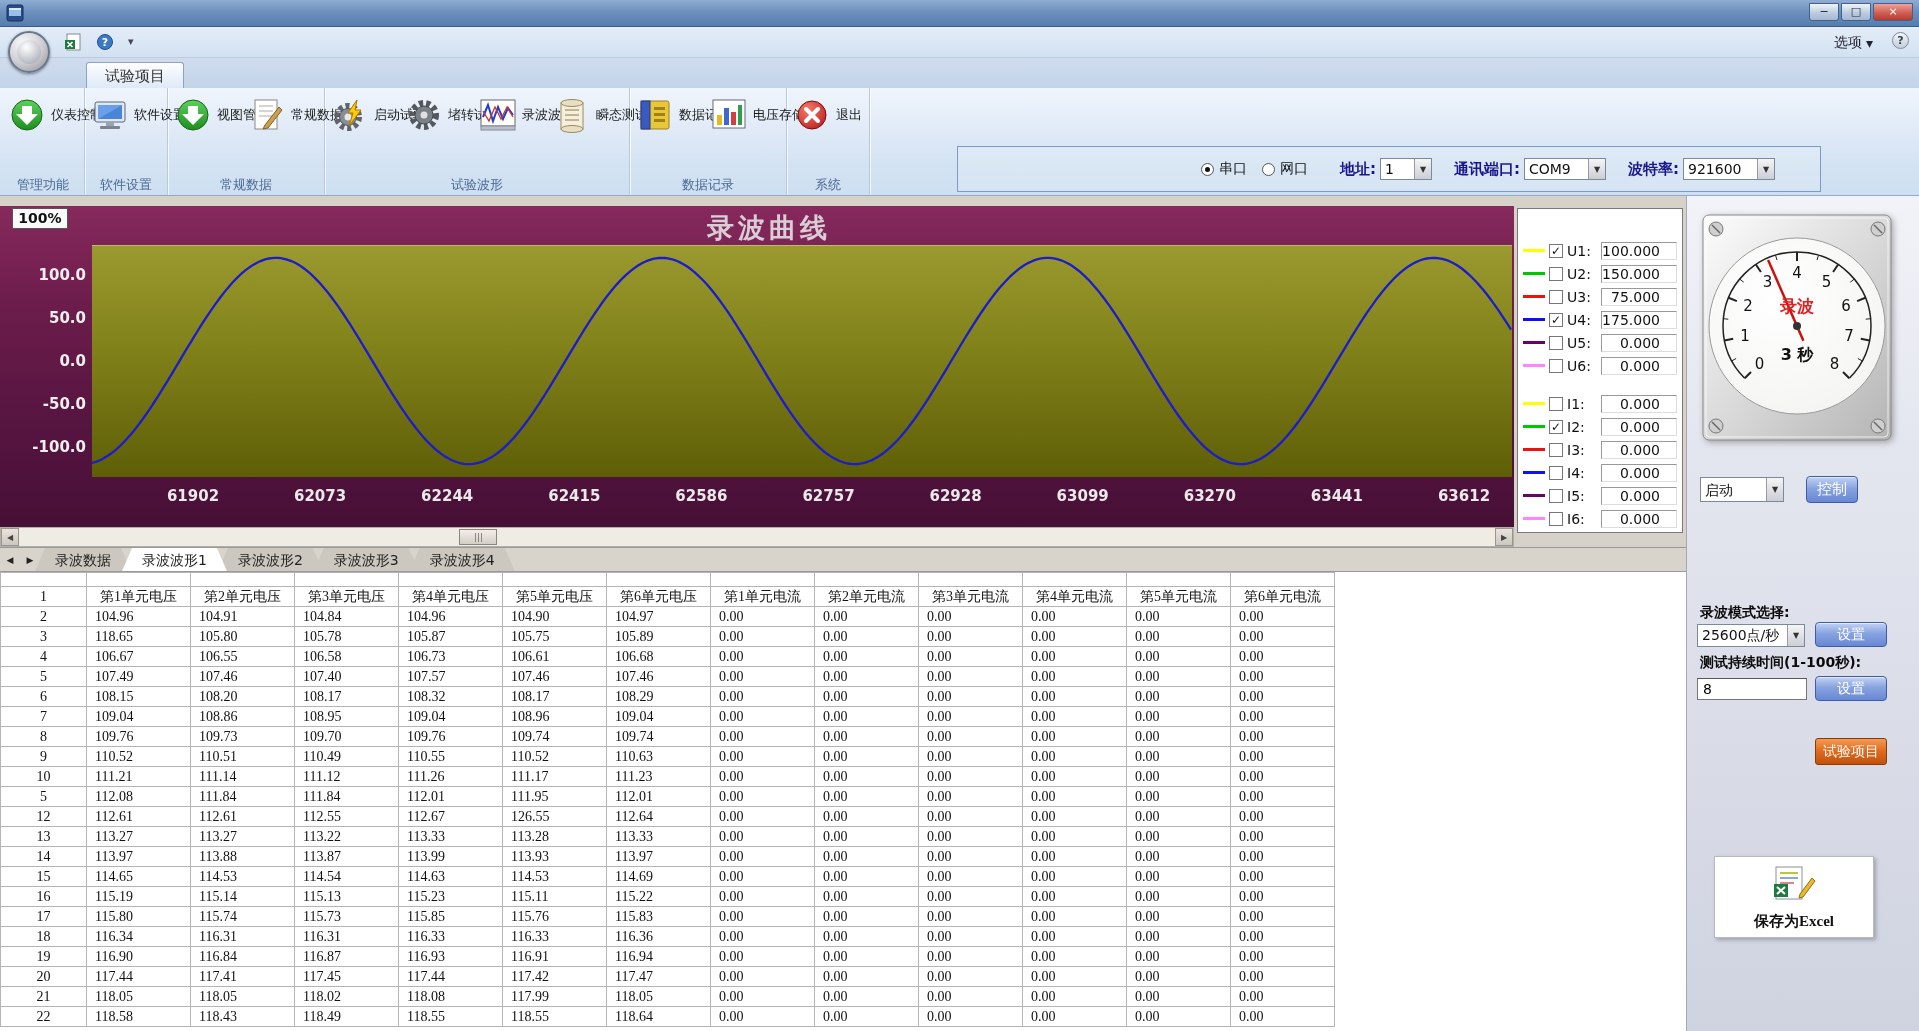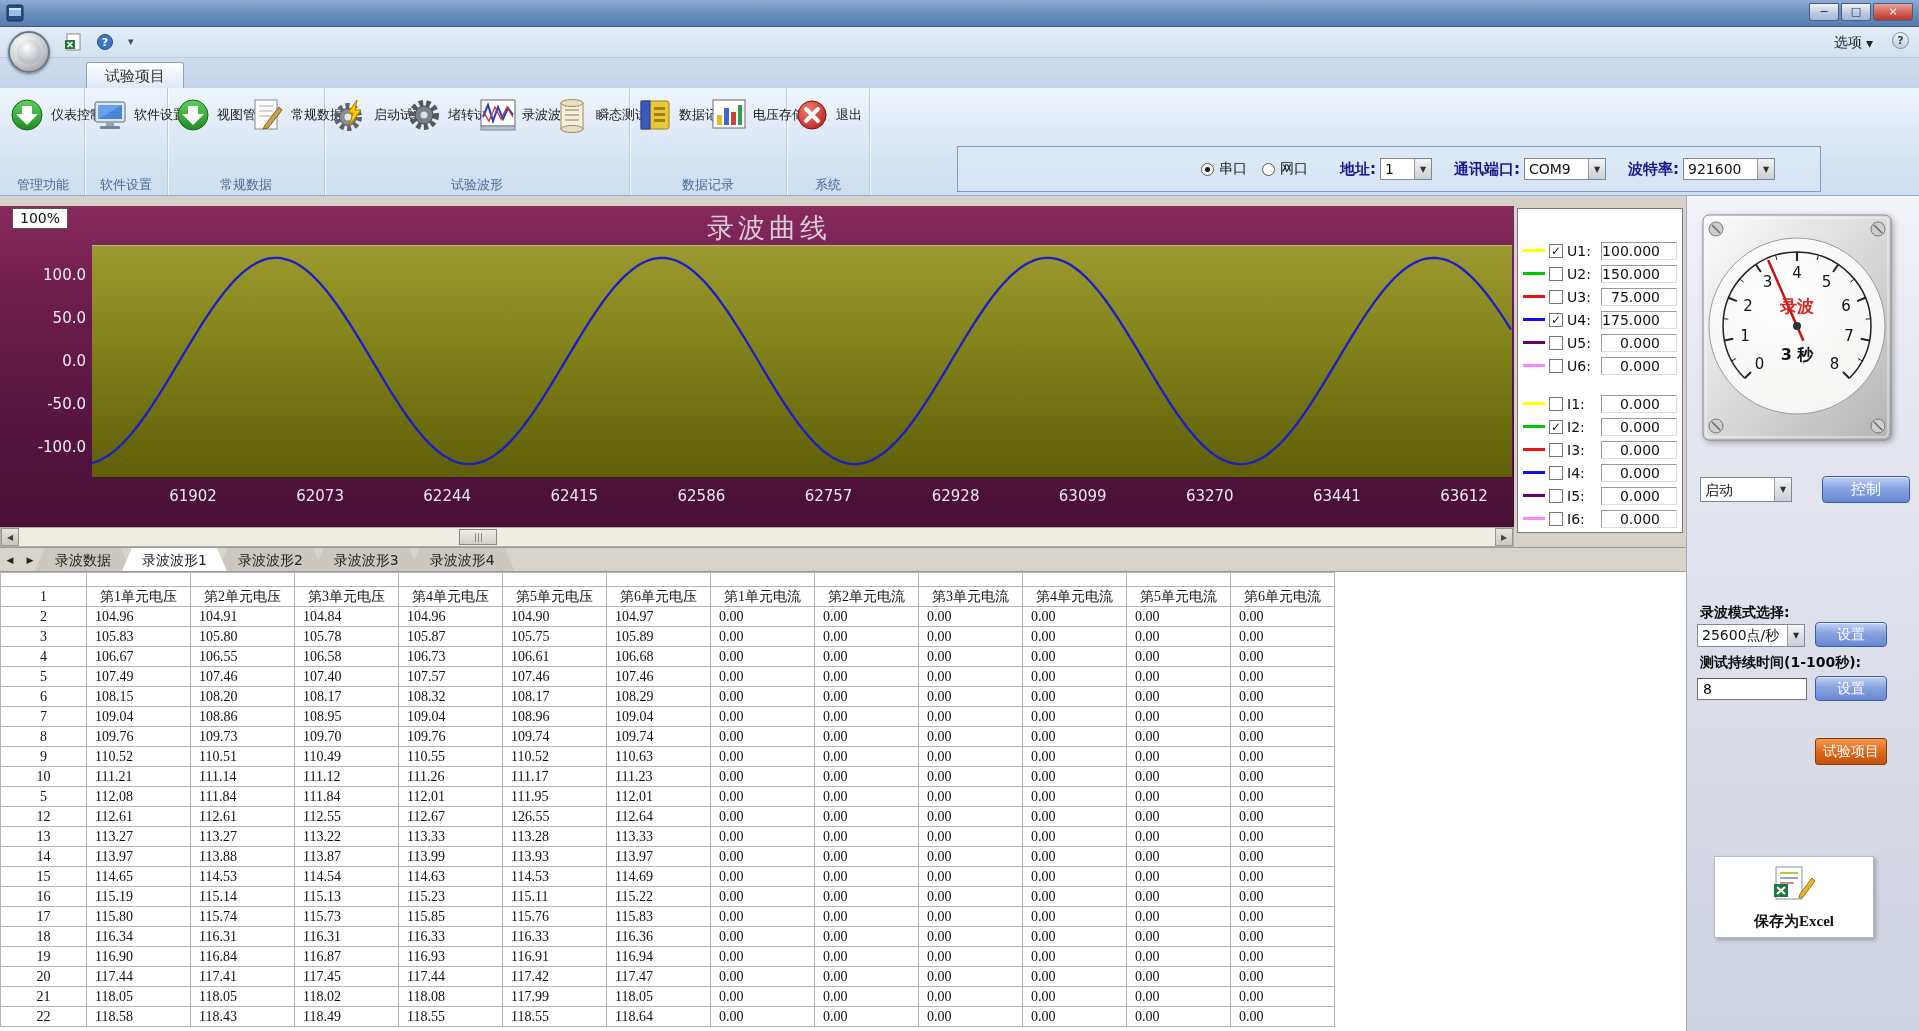--- a/index.html
+++ b/index.html
@@ -67,21 +67,21 @@
  font-size:8px;color:#333;display:flex;align-items:center;justify-content:center;flex:none;}
 #address-dd{width:52px;}
 #port-dd{width:82px;}
 #baud-dd{width:92px;}
 
 
 #main{position:absolute;left:0;top:196px;width:1919px;height:835px;}
 
 
 #chart-region{position:absolute;left:0;top:10px;width:1514px;height:321px;
- background:linear-gradient(180deg,#87295d 0%,#6b1c4a 32%,#551440 70%,#470f36 100%);}
+ background:linear-gradient(180deg,#87295d 0%,#6b1c4a 32%,#551440 70%,#470f36 100%);font-weight:bold;}
 #zoom-label{position:absolute;left:12px;top:2px;width:56px;height:21px;background:#fafafa;border:1px solid #555;
  font-size:14px;text-align:center;line-height:19px;color:#111;z-index:5;}
 #chart-title{position:absolute;left:12px;top:4px;width:100%;text-align:center;font-size:27px;
  color:#d9cdd6;letter-spacing:4px;}
 #plot{position:absolute;left:92px;top:39px;width:1420px;height:232px;
  background:linear-gradient(180deg,#9a9a30 0%,#84841c 40%,#6e6e10 75%,#5e5e07 100%);
  box-shadow:inset 0 1px 0 rgba(255,255,200,.35);}
 .ytick{position:absolute;width:80px;right:1428px;text-align:right;color:#eee;font-size:15px;height:18px;}
 .xtick{position:absolute;width:90px;text-align:center;color:#e9e9e9;font-size:15px;top:281px;}
 
@@ -104,26 +104,26 @@
 .cb{width:14px;height:14px;background:#fff;border:1px solid #777;font-size:12px;line-height:12px;
  text-align:center;color:#111;flex:none;}
 .leg-name{font-size:14px;width:30px;color:#111;flex:none;}
 .leg-val{flex:1;height:18px;background:#fff;border:1px solid #999;border-right-color:#ddd;border-bottom-color:#ddd;
  text-align:right;padding-right:16px;font-size:14px;line-height:16px;color:#111;}
 
 
 #right-panel{position:absolute;left:1686px;top:0;width:233px;height:835px;
  background:linear-gradient(180deg,#f2f3f8 0%,#e4e6ef 30%,#cfd3e0 100%);border-left:1px solid #a8a8b0;}
 #gauge{position:absolute;left:15px;top:18px;width:190px;height:227px;filter:drop-shadow(2px 2px 3px rgba(0,0,0,.3));}
-#start-dd{position:absolute;left:13px;top:281px;width:92px;height:25px;}
+#start-dd{position:absolute;left:13px;top:281px;width:84px;height:25px;}
 #start-dd .dd-text{line-height:22px;}
 .blue-btn{background:linear-gradient(180deg,#c2d2f2,#87a3e0 45%,#6888d2);border:1px solid #3c5cac;border-radius:4px;
  color:#fff;font-size:14px;display:flex;align-items:center;justify-content:center;
  box-shadow:inset 0 1px 0 rgba(255,255,255,.6);}
-#control-btn{position:absolute;left:135px;top:280px;width:88px;height:27px;font-size:15px;}
+#control-btn{position:absolute;left:119px;top:280px;width:52px;height:27px;font-size:15px;}
 .panel-label{position:absolute;left:13px;font-size:14px;font-weight:bold;color:#0a0a0a;white-space:nowrap;}
 #mode-label{top:408px;}
 #mode-dd{position:absolute;left:10px;top:428px;width:108px;height:23px;}
 #mode-set{position:absolute;left:128px;top:426px;width:72px;height:25px;}
 #dur-label{top:458px;}
 #dur-input{position:absolute;left:10px;top:482px;width:110px;height:22px;border:1px solid #777;
  border-top-color:#555;font-size:14px;padding-left:5px;background:#fff;font-family:inherit;}
 #dur-set{position:absolute;left:128px;top:480px;width:72px;height:25px;}
 #recall-btn{position:absolute;left:128px;top:542px;width:72px;height:27px;
  background:linear-gradient(180deg,#f49a52,#dd6a1e 50%,#c2520c);border:1px solid #8a3a08;border-radius:3px;
@@ -640,21 +640,21 @@
             <td class="val">104.97</td>
             <td class="val">0.00</td>
             <td class="val">0.00</td>
             <td class="val">0.00</td>
             <td class="val">0.00</td>
             <td class="val">0.00</td>
             <td class="val">0.00</td>
           </tr>
           <tr>
             <td class="rn">3</td>
-            <td class="val">105.83</td>
+            <td class="val">118.65</td>
             <td class="val">105.80</td>
             <td class="val">105.78</td>
             <td class="val">105.87</td>
             <td class="val">105.75</td>
             <td class="val">105.89</td>
             <td class="val">0.00</td>
             <td class="val">0.00</td>
             <td class="val">0.00</td>
             <td class="val">0.00</td>
             <td class="val">0.00</td>

